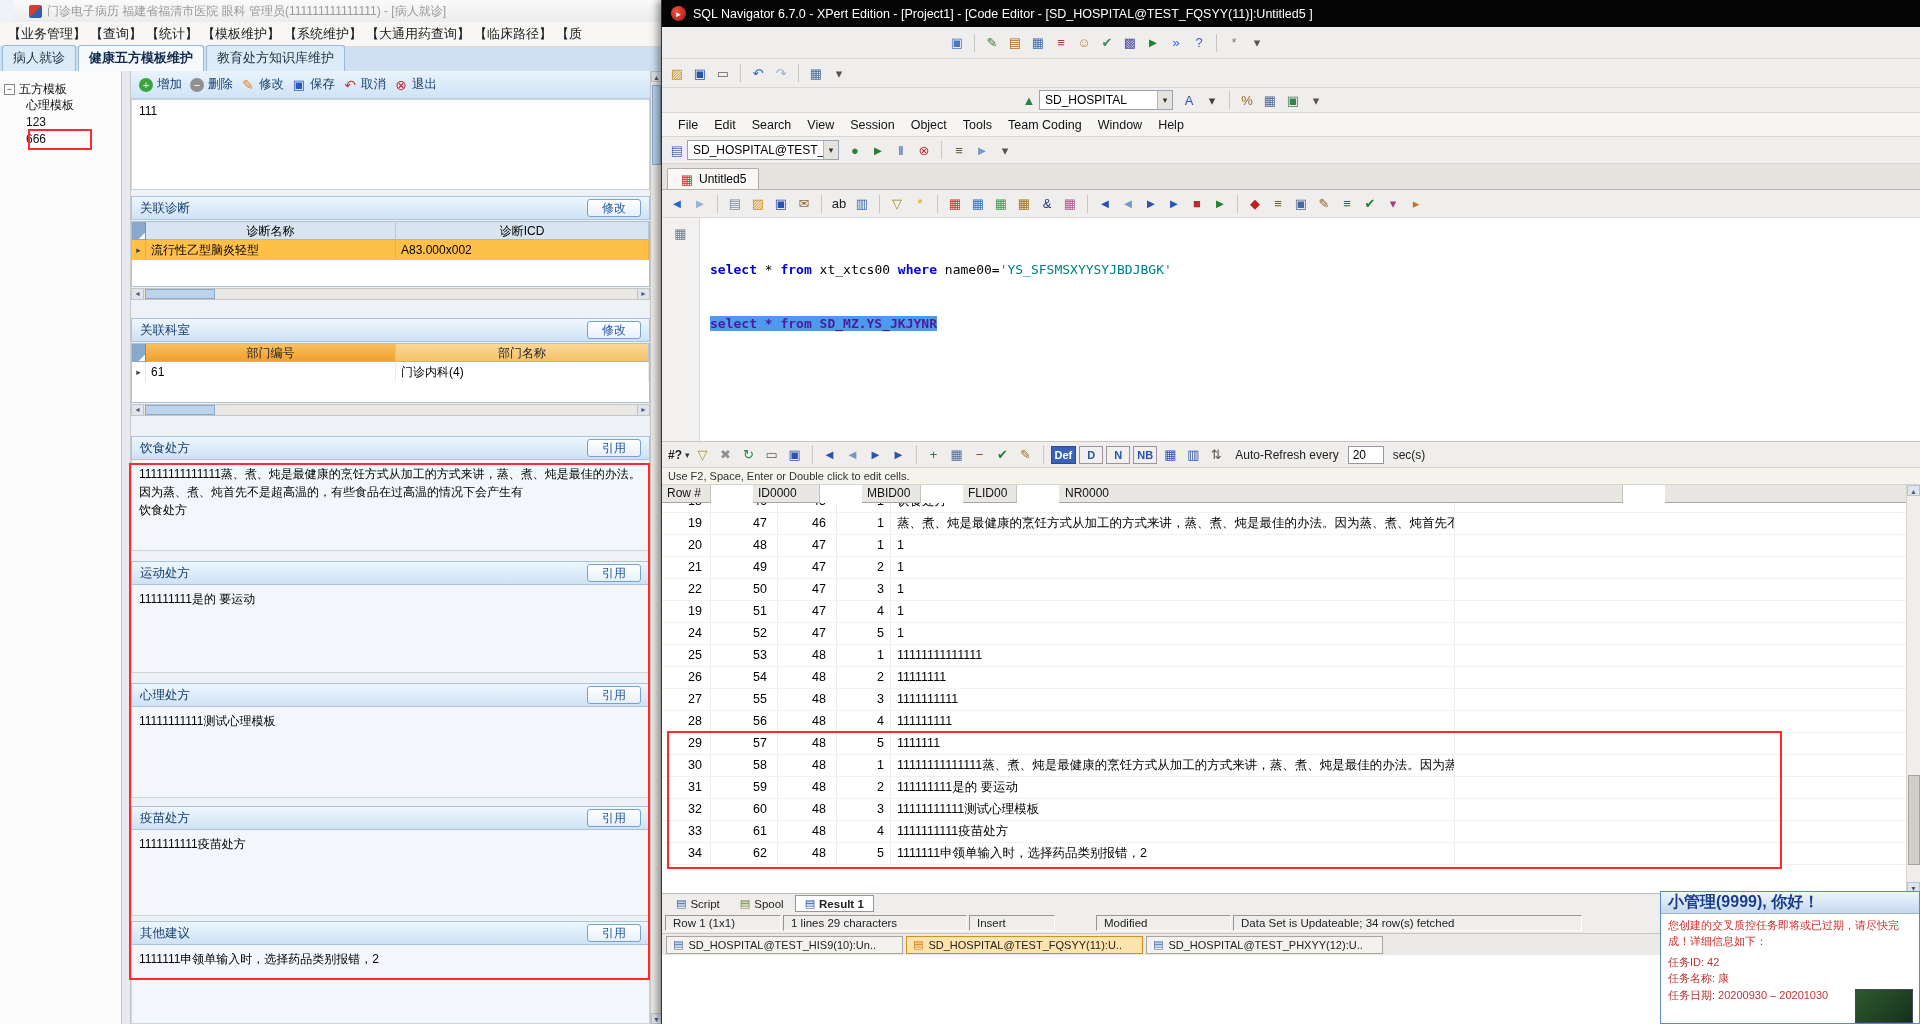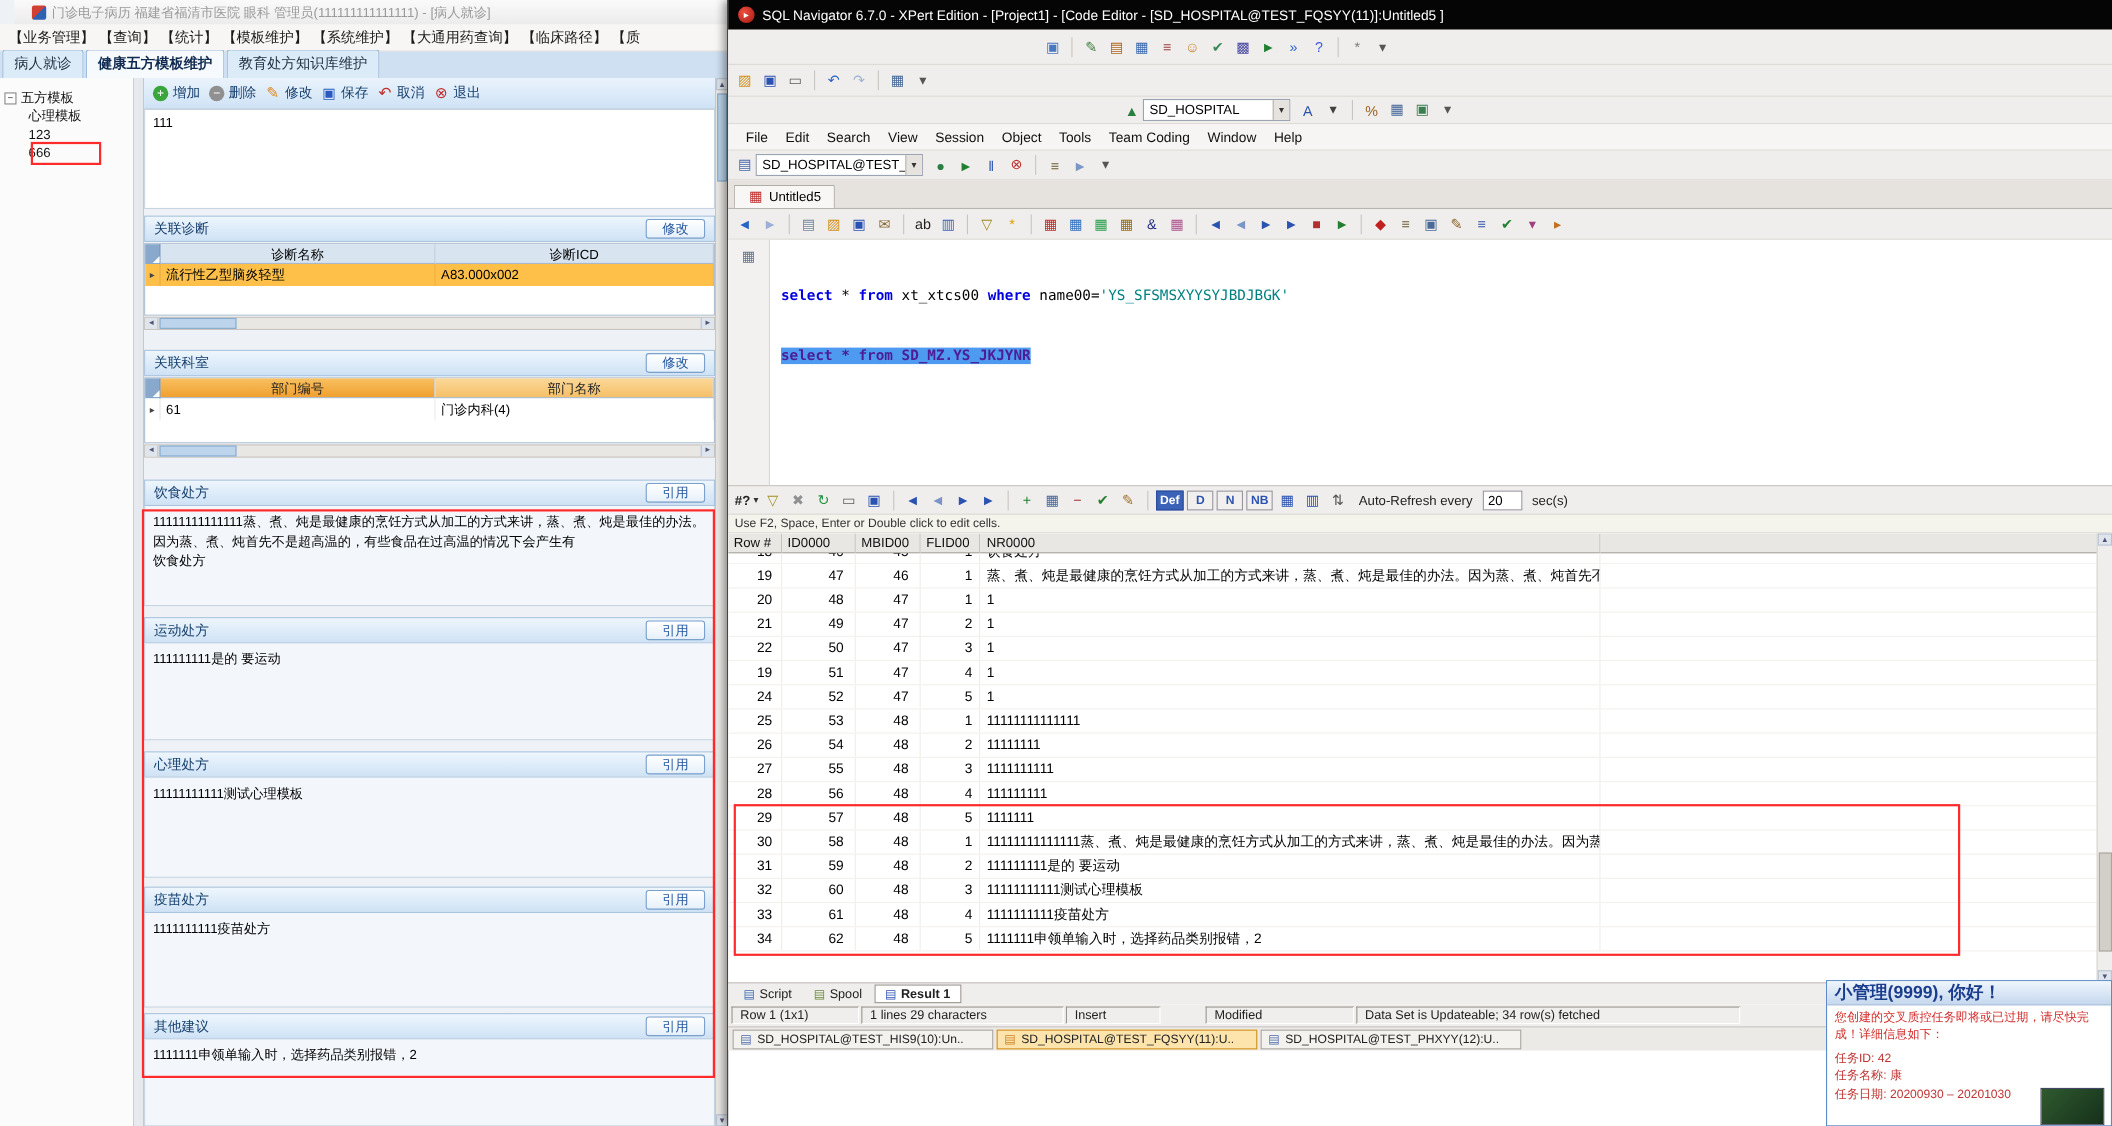--- a/index.html
+++ b/index.html
@@ -81,21 +81,21 @@
   .sn-results-toolbar { position:absolute; left:0; top:441px; width:100%; height:27px; background:#f0eeec; border-top:1px solid #c8c4c0; border-bottom:1px solid #d8d4d0;
     display:flex; align-items:center; gap:3px; padding:0 6px; }
   .rownum { font-size:12px; font-weight:bold; color:#222; }
   .defbtn { height:18px; min-width:24px; border:1px solid #9a96a0; background:#f2f0ee; color:#2a52b0; font-size:11px; font-weight:bold; padding:0 3px;
     display:inline-flex; align-items:center; justify-content:center; }
   .defbtn.active { background:#3a62b8; color:#fff; border-color:#2a4a98; }
   .ar-label { font-size:12px; color:#222; margin-left:6px; white-space:nowrap;}
   .ar-input { width:36px; height:18px; border:1px solid #9a96a0; font-size:12px; padding:0 4px; margin-left:6px; font-family:inherit;}
   .sn-hint { position:absolute; left:0; top:468px; width:100%; height:17px; background:#f4f3ec; border-bottom:1px solid #d8d4d0; font-size:11px; color:#333; padding-left:6px; line-height:16px;}
   .sn-grid { position:absolute; left:0; top:485px; width:100%; height:408px; background:#fff; overflow:hidden; }
-  .g-head { display:flex; height:18px; font-size:12px; color:#111; }
+  .g-head { display:flex; height:18px; font-size:12px; color:#111;gap:42px; }
   .gh-cell { background:#e9e7e3; border-right:1px solid #c6c2bc; border-bottom:1px solid #aaa69e; line-height:17px; padding:0 5px; overflow:hidden; white-space:nowrap;}
   .gh-cell.fill { flex:1; border-right:none; }
   .g-partial { height:10px; overflow:hidden; }
   .g-partial .g-row { margin-top:-12px; }
   .g-row { display:flex; height:22px; line-height:21px; border-bottom:1px solid #f3f1ed; font-size:12.5px; color:#000;}
   .g-cell { overflow:hidden; white-space:nowrap; border-right:1px solid #f0ede8; }
   .c0 { width:49px; text-align:right; padding-right:8px; }
   .c1 { width:67px; text-align:right; padding-right:10px; }
   .c2 { width:59px; text-align:right; padding-right:10px; }
   .c3 { width:54px; text-align:right; padding-right:6px; }

